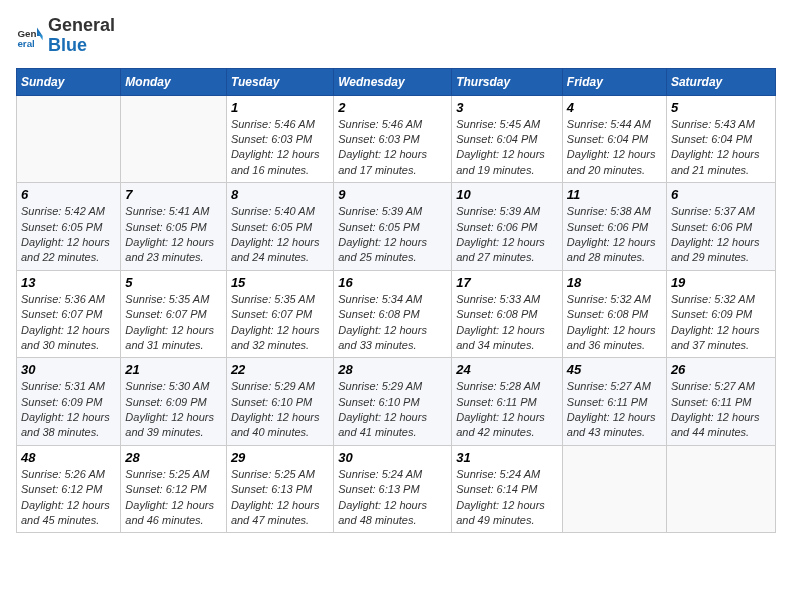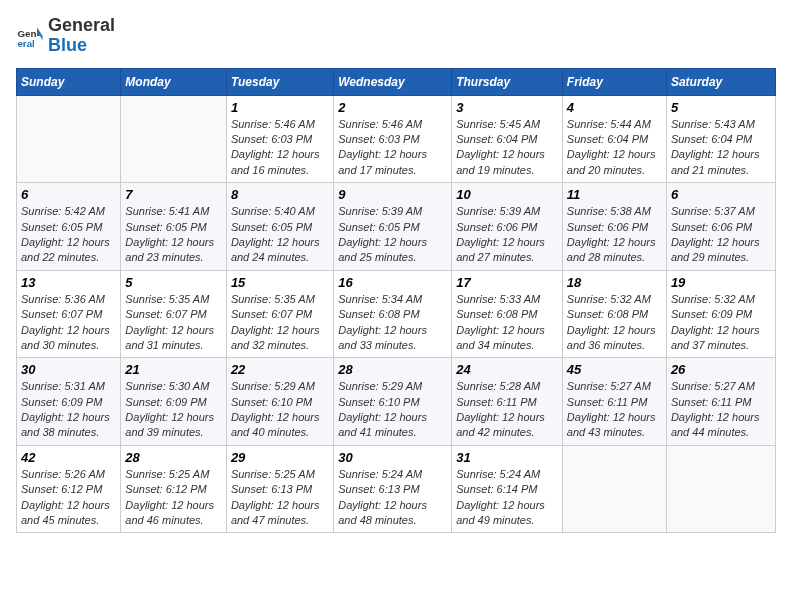--- a/index.html
+++ b/index.html
@@ -233,21 +233,21 @@
           <span class="day-num">45</span>
           <div class="day-info">Sunrise: 5:27 AM<br>Sunset: 6:11 PM<br>Daylight: 12 hours and 43 minutes.</div>
         </td>
         <td>
           <span class="day-num">26</span>
           <div class="day-info">Sunrise: 5:27 AM<br>Sunset: 6:11 PM<br>Daylight: 12 hours and 44 minutes.</div>
         </td>
       </tr>
       <tr>
         <td>
-          <span class="day-num">42</span>
+          <span class="day-num">48</span>
           <div class="day-info">Sunrise: 5:26 AM<br>Sunset: 6:12 PM<br>Daylight: 12 hours and 45 minutes.</div>
         </td>
         <td>
           <span class="day-num">28</span>
           <div class="day-info">Sunrise: 5:25 AM<br>Sunset: 6:12 PM<br>Daylight: 12 hours and 46 minutes.</div>
         </td>
         <td>
           <span class="day-num">29</span>
           <div class="day-info">Sunrise: 5:25 AM<br>Sunset: 6:13 PM<br>Daylight: 12 hours and 47 minutes.</div>
         </td>

